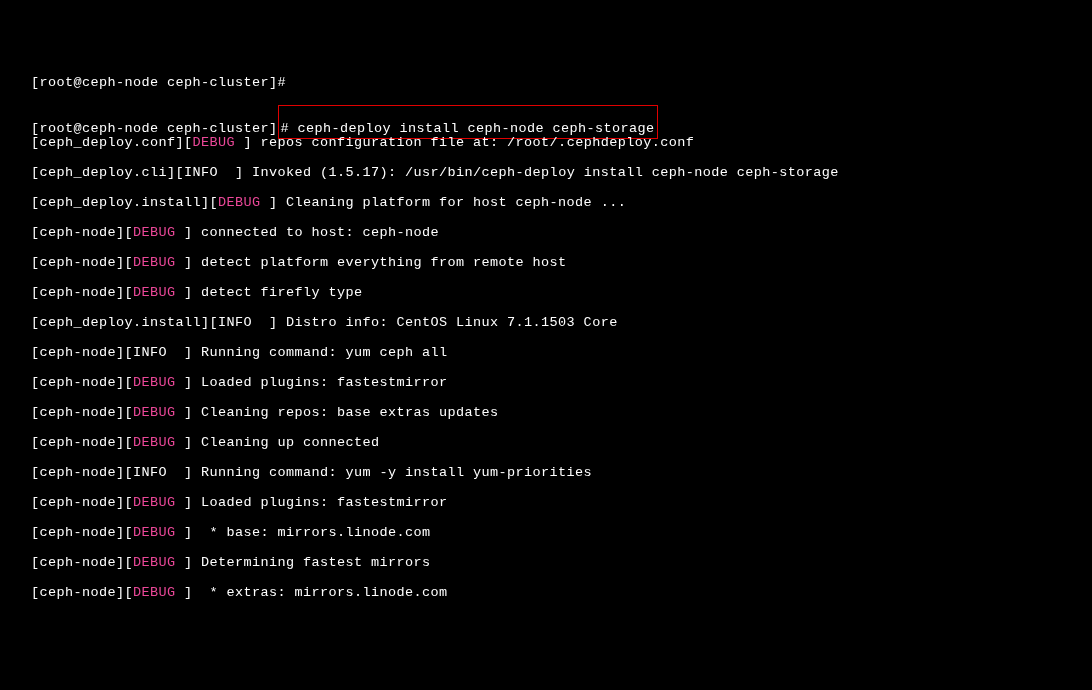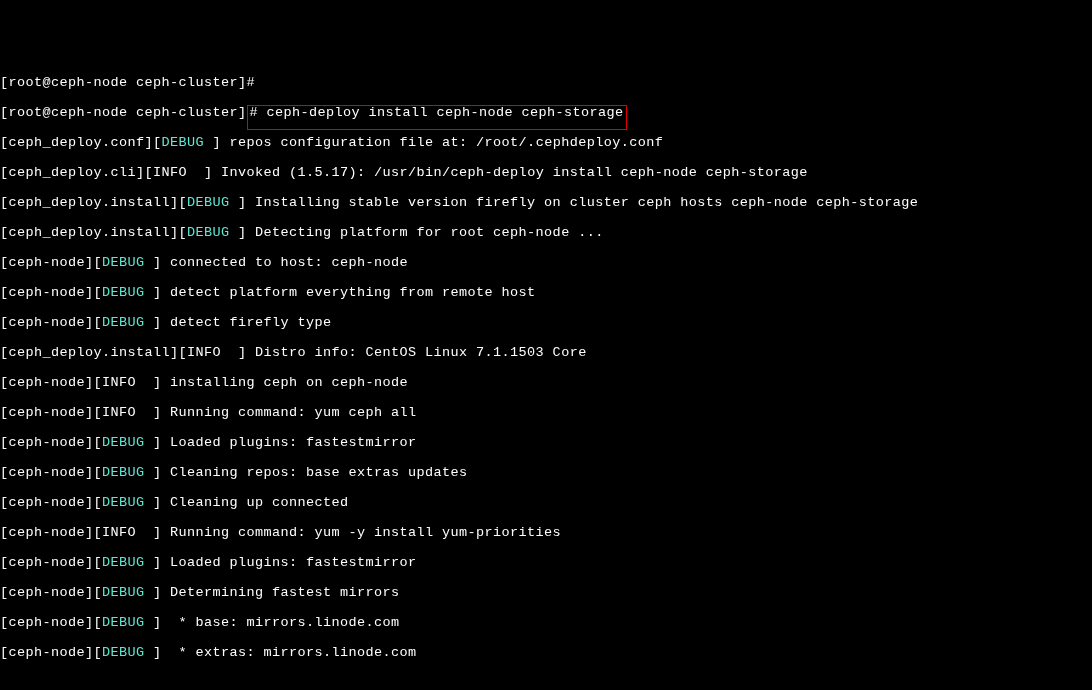--- a/index.html
+++ b/index.html
@@ -12,57 +12,55 @@
     line-height: 15px;
     width: 1092px;
     height: 690px;
     overflow: hidden;
     white-space: pre;
     letter-spacing: 0.4px;
   }
   .term {
     padding: 0;
   }
-  .line { display:block; height:15px; }
+  .line { display:block; height:15px;margin-left:31px; }
   .w { color: #ffffff; }
-  .b { color: #5eead4; }
+  .b { color: #ec4899; }
   .hl {
     border: 1px solid #e00000;
-    padding: 0 2px;
+    padding: 16px 2px;
     box-sizing: border-box;
     display: inline-block;
     height: 25px;
     line-height: 13px;
     text-align: right;
   }
 </style>
 </head>
 <body>
 
 
 <div class="term">
 <span class="line"><span class="w">[root@ceph-node ceph-cluster]</span><span class="w">#</span></span>
 <span class="line"><span class="w">[root@ceph-node ceph-cluster]</span><span class="hl"><span class="w">#</span><span class="w"> ceph-deploy install ceph-node ceph-storage</span></span></span>
 <span class="line"><span class="w">[ceph_deploy.conf]</span><span class="w">[</span><span class="b">DEBUG</span><span class="w"> ] </span><span class="w">repos configuration file at: /root/.cephdeploy.conf</span></span>
 <span class="line"><span class="w">[ceph_deploy.cli]</span><span class="w">[</span><span class="w">INFO</span><span class="w">  ] </span><span class="w">Invoked (1.5.17): /usr/bin/ceph-deploy install ceph-node ceph-storage</span></span>
-<span class="line"><span class="w">[ceph_deploy.install]</span><span class="w">[</span><span class="b">DEBUG</span><span class="w"> ] </span><span class="w">Installing stable version firefly on cluster ceph hosts ceph-node ceph-storage</span></span>
-<span class="line"><span class="w">[ceph_deploy.install]</span><span class="w">[</span><span class="b">DEBUG</span><span class="w"> ] </span><span class="w">Detecting platform for root ceph-node ...</span></span>
+<span class="line"><span class="w">[ceph_deploy.install]</span><span class="w">[</span><span class="b">DEBUG</span><span class="w"> ] </span><span class="w">Cleaning platform for host ceph-node ...</span></span>
 <span class="line"><span class="w">[ceph-node]</span><span class="w">[</span><span class="b">DEBUG</span><span class="w"> ] </span><span class="w">connected to host: ceph-node</span></span>
 <span class="line"><span class="w">[ceph-node]</span><span class="w">[</span><span class="b">DEBUG</span><span class="w"> ] </span><span class="w">detect platform everything from remote host</span></span>
 <span class="line"><span class="w">[ceph-node]</span><span class="w">[</span><span class="b">DEBUG</span><span class="w"> ] </span><span class="w">detect firefly type</span></span>
 <span class="line"><span class="w">[ceph_deploy.install]</span><span class="w">[</span><span class="w">INFO</span><span class="w">  ] </span><span class="w">Distro info: CentOS Linux 7.1.1503 Core</span></span>
-<span class="line"><span class="w">[ceph-node]</span><span class="w">[</span><span class="w">INFO</span><span class="w">  ] </span><span class="w">installing ceph on ceph-node</span></span>
 <span class="line"><span class="w">[ceph-node]</span><span class="w">[</span><span class="w">INFO</span><span class="w">  ] </span><span class="w">Running command: yum ceph all</span></span>
 <span class="line"><span class="w">[ceph-node]</span><span class="w">[</span><span class="b">DEBUG</span><span class="w"> ] </span><span class="w">Loaded plugins: fastestmirror</span></span>
 <span class="line"><span class="w">[ceph-node]</span><span class="w">[</span><span class="b">DEBUG</span><span class="w"> ] </span><span class="w">Cleaning repos: base extras updates</span></span>
 <span class="line"><span class="w">[ceph-node]</span><span class="w">[</span><span class="b">DEBUG</span><span class="w"> ] </span><span class="w">Cleaning up connected</span></span>
 <span class="line"><span class="w">[ceph-node]</span><span class="w">[</span><span class="w">INFO</span><span class="w">  ] </span><span class="w">Running command: yum -y install yum-priorities</span></span>
 <span class="line"><span class="w">[ceph-node]</span><span class="w">[</span><span class="b">DEBUG</span><span class="w"> ] </span><span class="w">Loaded plugins: fastestmirror</span></span>
+<span class="line"><span class="w">[ceph-node]</span><span class="w">[</span><span class="b">DEBUG</span><span class="w"> ] </span><span class="w"> * base: mirrors.linode.com</span></span>
 <span class="line"><span class="w">[ceph-node]</span><span class="w">[</span><span class="b">DEBUG</span><span class="w"> ] </span><span class="w">Determining fastest mirrors</span></span>
-<span class="line"><span class="w">[ceph-node]</span><span class="w">[</span><span class="b">DEBUG</span><span class="w"> ] </span><span class="w"> * base: mirrors.linode.com</span></span>
 <span class="line"><span class="w">[ceph-node]</span><span class="w">[</span><span class="b">DEBUG</span><span class="w"> ] </span><span class="w"> * extras: mirrors.linode.com</span></span>
 
 
 
 
 
 
 
 
 

